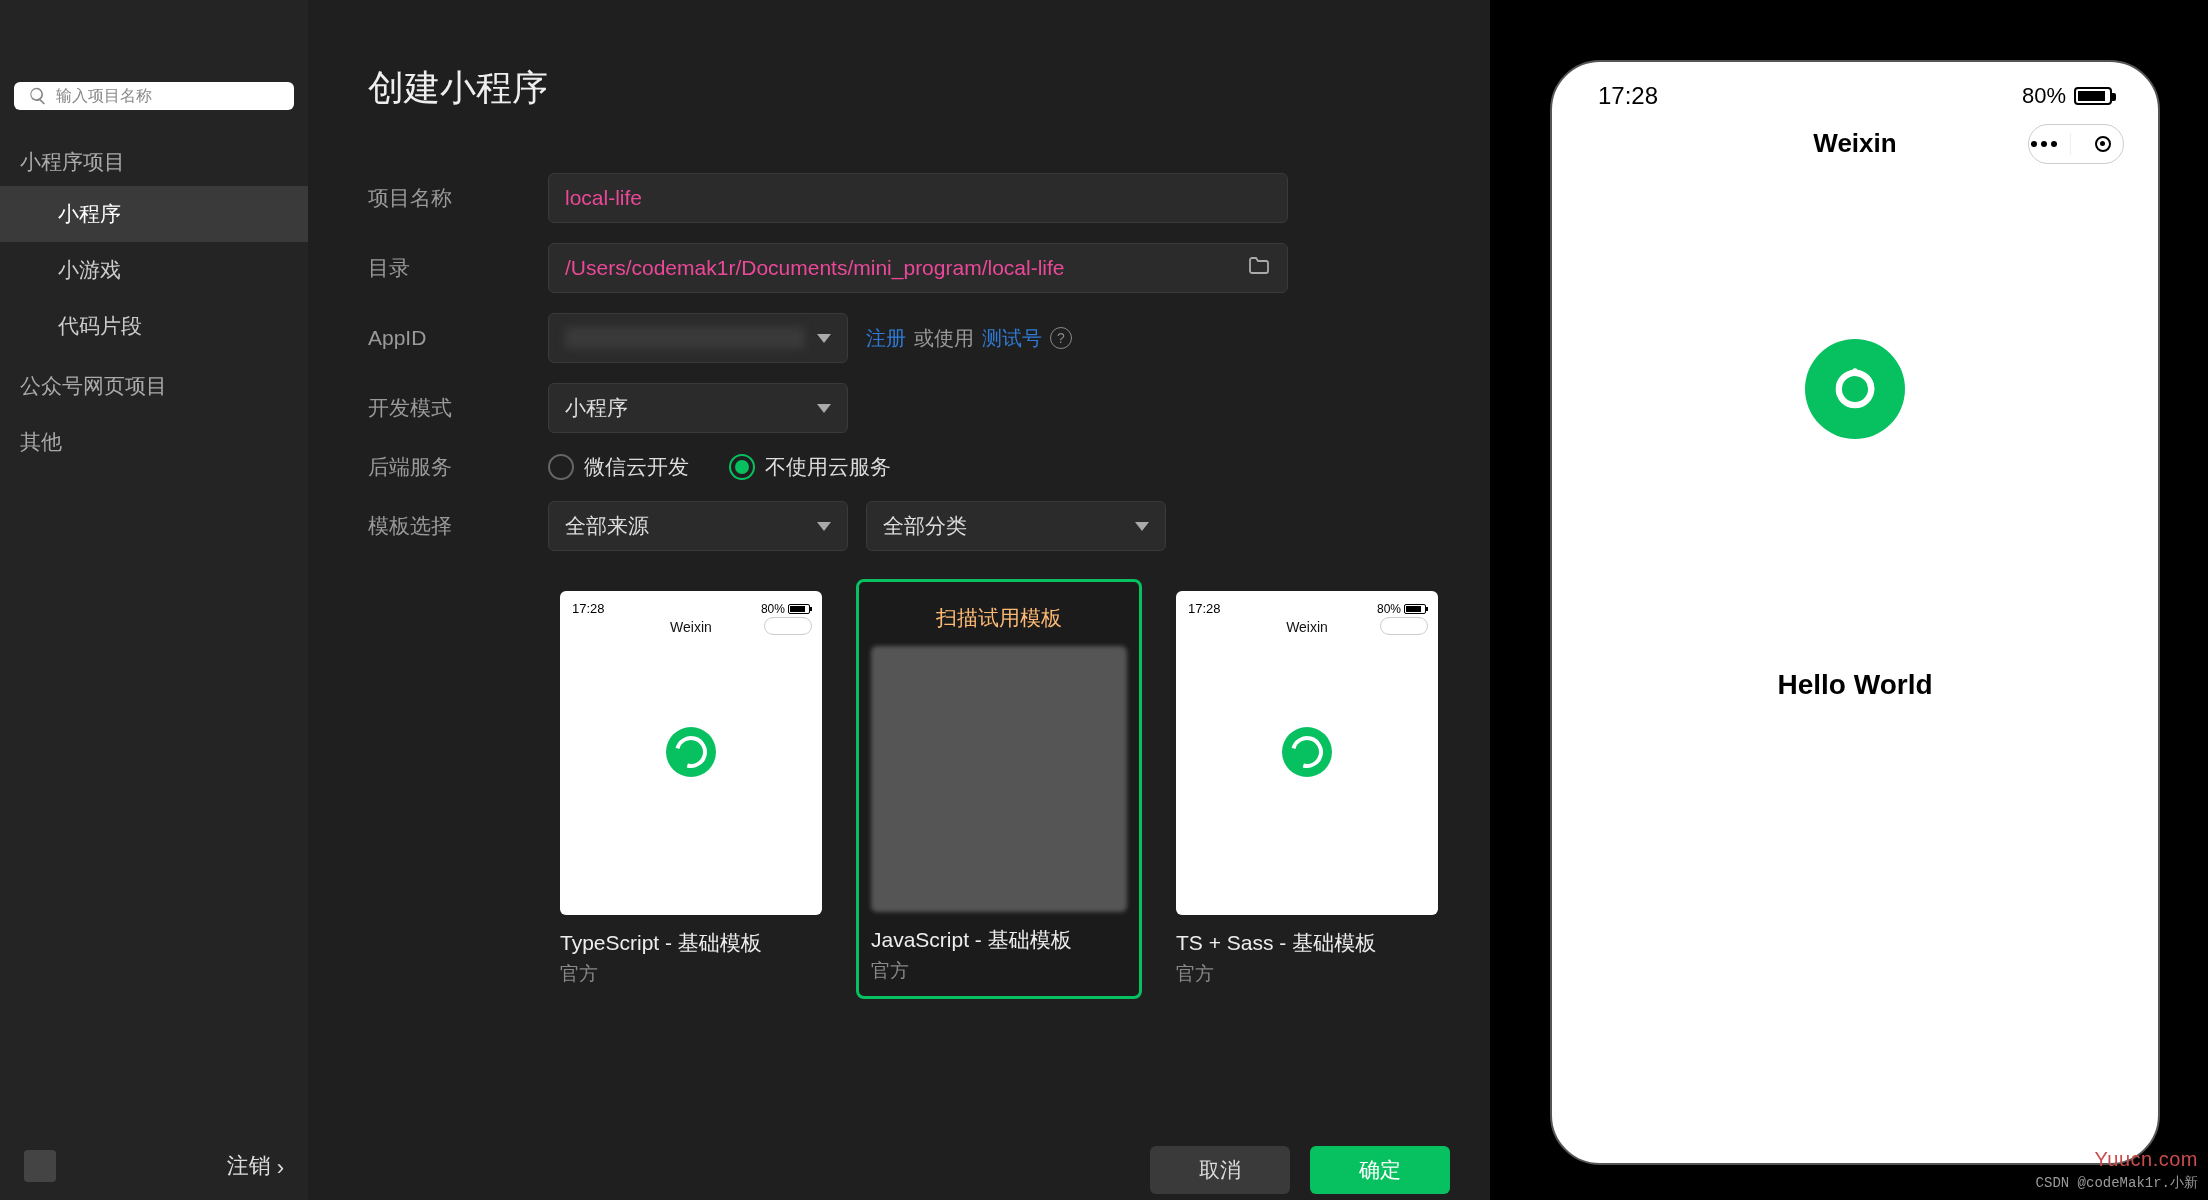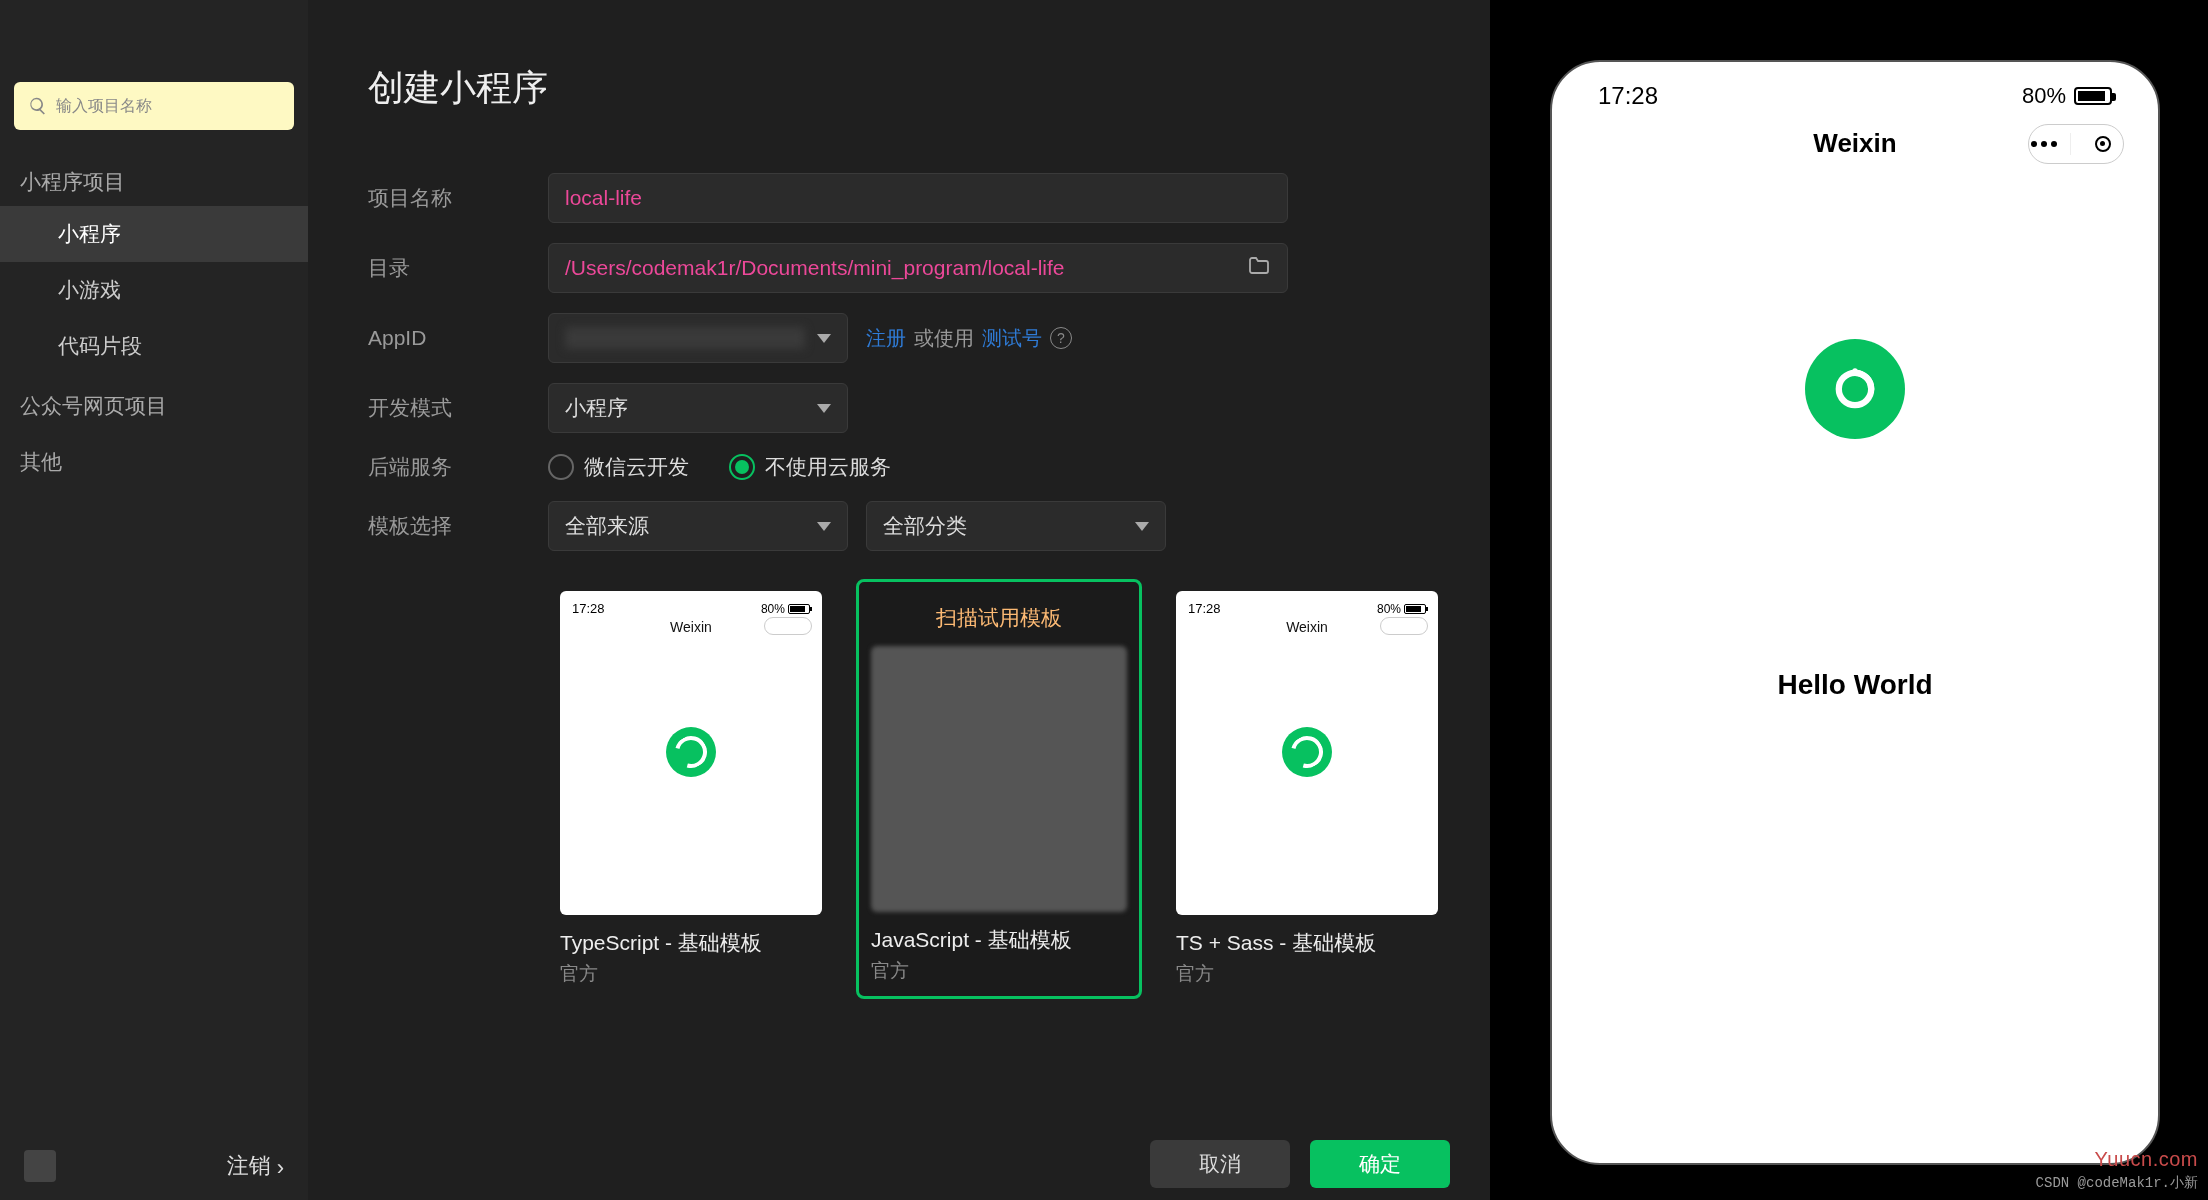--- a/index.html
+++ b/index.html
@@ -2,21 +2,21 @@
 <html><head>
 <meta charset="utf-8">
 <style>
   * { box-sizing: border-box; margin: 0; padding: 0; }
   body { font-family: -apple-system, BlinkMacSystemFont, "Segoe UI", Helvetica, Arial, sans-serif; background:#000; color:#ddd; width:2208px; height:1200px; overflow:hidden; position:relative; }
   .app { display:flex; width:1490px; height:1200px; background:#1f1f1f; position:relative; }
   .titlebar { position:absolute; top:0; left:0; right:0; height:50px; display:flex; align-items:center; padding-left:18px; gap:10px; }
   .tl-dot { width:17px; height:17px; border-radius:50%; }
   .red { background:#ff5f57; } .yellow{ background:#febc2e; } .grey{ background:#5d5d5d; }
   .sidebar { width:308px; background:#242424; padding-top:68px; display:flex; flex-direction:column; position:relative; }
-  .search { margin:14px 14px 20px 14px; background:#fef9c3; border-radius:6px; height:48px; display:flex; align-items:center; padding:0 14px; color:#888; gap:8px; }
+  .search { margin:14px 14px 20px 14px; background:#ffffff; border-radius:6px; height:28px; display:flex; align-items:center; padding:0 14px; color:#888; gap:8px; }
   .search svg { width:20px; height:20px; fill:#888; flex:none; }
   .sb-section { color:#aaa; font-size:21px; padding:18px 20px 10px; }
   .sb-item { color:#ccc; font-size:21px; padding:14px 24px 14px 58px; cursor:pointer; }
   .sb-item.selected { background:#3a3a3a; color:#fff; }
   .sidebar-footer { margin-top:auto; display:flex; align-items:center; padding:18px 24px; gap:14px; color:#ddd; font-size:22px; }
   .avatar { width:32px; height:32px; background:#444; border-radius:4px; }
   .logout { margin-left:auto; display:flex; align-items:flex-end; gap:6px; color:#ddd; }
   .main { flex:1; padding:64px 40px 0 60px; overflow:hidden; position:relative; }
   .main h1 { font-size:36px; font-weight:500; color:#eee; margin-bottom:60px; }
   .form-row { display:flex; align-items:center; margin-bottom:20px; }
@@ -41,21 +41,21 @@
   .tpl:not(.selected) .scan-label { display:none; }
   .tpl .preview { background:#fff; border-radius:6px; flex:1; position:relative; overflow:hidden; }
   .tpl.selected .preview { background:#555; filter:blur(2px); }
   .tpl .preview .mini-status { position:absolute; top:10px; left:12px; right:12px; display:flex; justify-content:space-between; font-size:13px; color:#000; }
   .tpl .preview .mini-title { text-align:center; font-size:14px; margin-top:28px; color:#111; font-weight:500; }
   .tpl .preview .mini-capsule { position:absolute; top:26px; right:10px; width:48px; height:18px; border:1px solid #ccc; border-radius:20px; }
   .tpl .preview .mini-logo { width:50px; height:50px; background:#07c160; border-radius:50%; position:absolute; left:calc(50% - 25px); top:42%; display:flex; align-items:center; justify-content:center; }
   .tpl .preview .mini-logo::after{ content:""; width:24px; height:24px; border:4px solid #fff; border-radius:50%; border-left-color:transparent; transform:rotate(-30deg); }
   .tpl-name { color:#eee; font-size:21px; margin-top:14px; }
   .tpl-sub { color:#888; font-size:19px; margin-top:4px; }
-  .main-footer { position:absolute; right:40px; bottom:12px; display:flex; gap:20px; }
+  .main-footer { position:absolute; right:40px; bottom:6px; display:flex; gap:20px; }
   .btn { width:140px; height:48px; border-radius:6px; font-size:21px; display:flex; align-items:center; justify-content:center; cursor:pointer; }
   .btn-cancel { background:#3a3a3a; color:#ddd; }
   .btn-confirm { background:#07c160; color:#fff; }
   
   .sim { position:absolute; left:1550px; top:60px; width:610px; height:1105px; background:#fff; border:2px solid #555; border-radius:50px; padding:20px 10px; }
   .sim-status { display:flex; justify-content:space-between; font-size:24px; padding:0 36px; color:#000; font-weight:500; }
   .battery { display:flex; align-items:center; gap:8px; font-size:22px; }
   .battery-icon { width:38px; height:18px; border:2px solid #000; border-radius:4px; position:relative; }
   .battery-icon::after { content:""; position:absolute; right:-6px; top:4px; width:4px; height:8px; background:#000; border-radius:0 2px 2px 0; }
   .battery-icon .fill { position:absolute; left:2px; top:2px; bottom:2px; width:78%; background:#000; }

